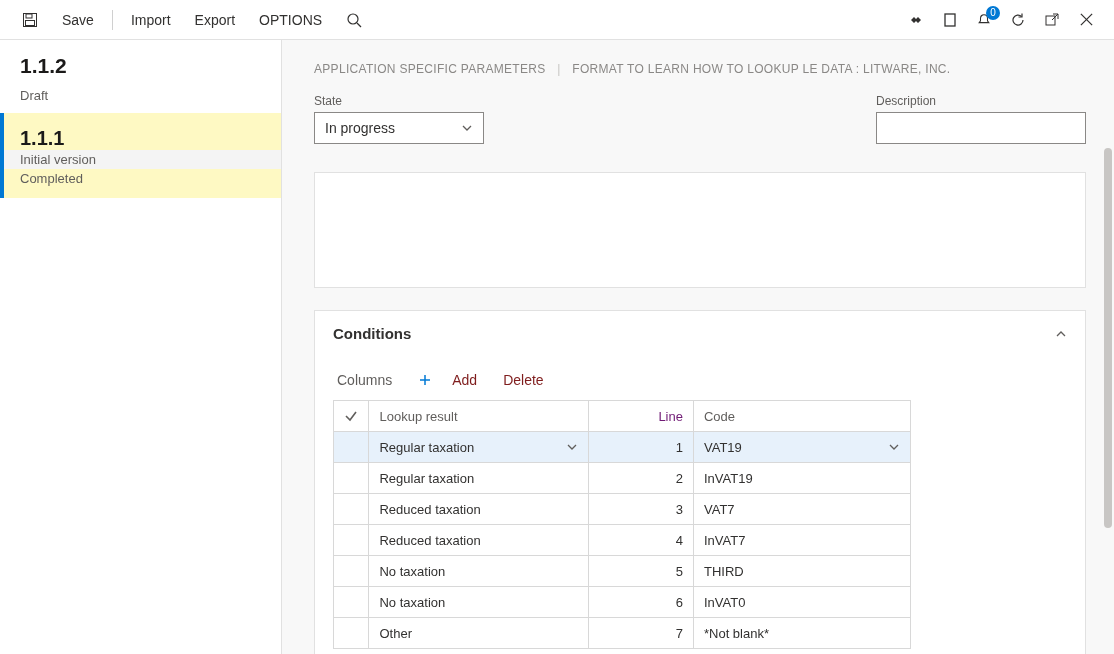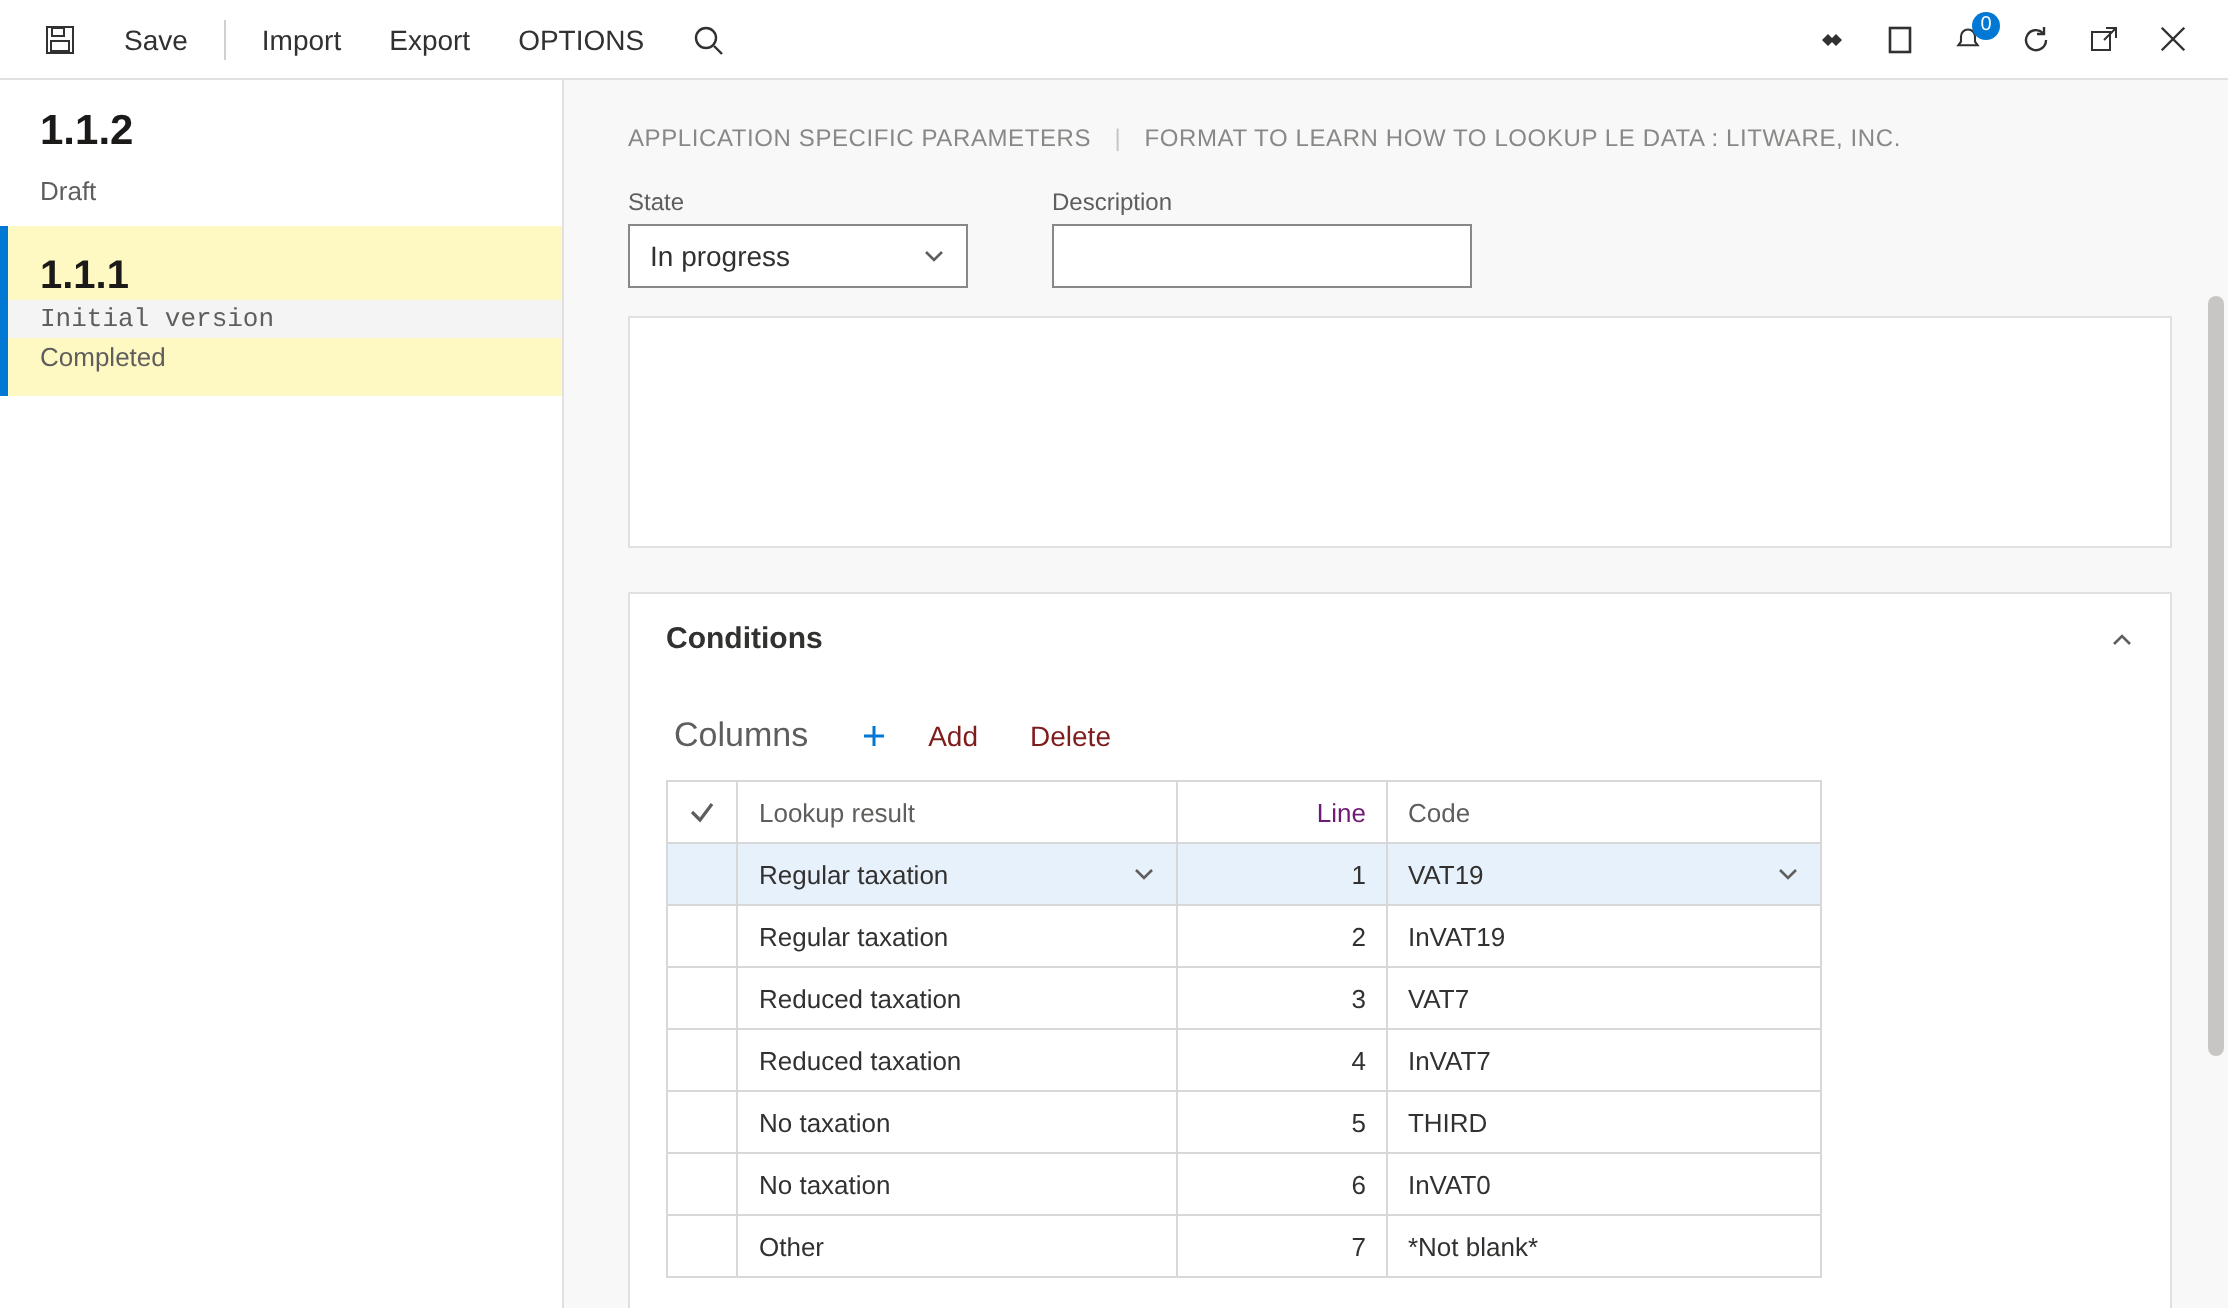--- a/index.html
+++ b/index.html
@@ -56,37 +56,37 @@
 .ver-block { padding:14px 20px 10px 20px; }
 .ver-block .ver-num { font-size:21px; font-weight:600; color:#1b1a19; }
 .ver-block .ver-status { font-size:13px; color:#605e5c; margin-top:10px; }
 .ver-block.selected {
   background:#fef9c3;
   border-left:4px solid #0078d4;
   padding-left:16px;
 }
 .ver-block.selected .ver-num { font-size:20px; font-weight:700; }
 .ver-detail-row { font-size:13px; color:#605e5c; padding:2px 0; }
-.ver-detail-row.alt { background:#f4f4f4; margin-left:-16px; margin-right:-20px; padding-left:16px;font-family:Liberation Mono, monospace; }
+.ver-detail-row.alt { background:#f4f4f4; margin-left:-16px; margin-right:-20px; padding-left:16px; }
 
 .main {
   flex:1;
   background:#f8f8f8;
   padding:22px 28px 0 32px;
   overflow:auto;
 }
 .breadcrumb {
   font-size:12px;
   color:#8a8886;
   letter-spacing:0.3px;
   margin-bottom:18px;
 }
 .breadcrumb .bsep { margin:0 8px; color:#c8c6c4; }
 
-.form-row { display:flex; gap:42px; margin-bottom:14px; }
+.form-row { display:flex; gap:30px; margin-bottom:28px;justify-content:space-between; }
 .field { display:flex; flex-direction:column; }
 .field label { font-size:12px; color:#605e5c; margin-bottom:4px; }
 .select-box, .text-box {
   background:#fff;
   border:1px solid #8a8886;
   height:32px;
   font-size:14px;
   padding:0 10px;
   display:flex;
   align-items:center;
@@ -105,21 +105,21 @@
 .panel-hdr {
   display:flex; align-items:center; justify-content:space-between;
   padding:14px 18px;
   cursor:pointer;
 }
 .panel-hdr .title { font-size:15px; font-weight:600; color:#323130; }
 .panel-body { padding:8px 18px 18px 18px; }
 
 .grid-toolbar { display:flex; align-items:center; gap:26px; padding:8px 0 12px 4px; }
 .grid-toolbar .link { color:#7f1d1d; font-size:14px; cursor:pointer; display:flex; align-items:center; gap:20px; }
-.grid-toolbar .muted { color:#605e5c; font-size:17px; }
+.grid-toolbar .muted { color:#605e5c; font-size:14px; }
 
 .grid {
   border:1px solid #d8d8d8;
   border-collapse:collapse;
   width:578px;
 }
 .grid th, .grid td {
   border:1px solid #d8d8d8;
   font-size:13px;
   text-align:left;

